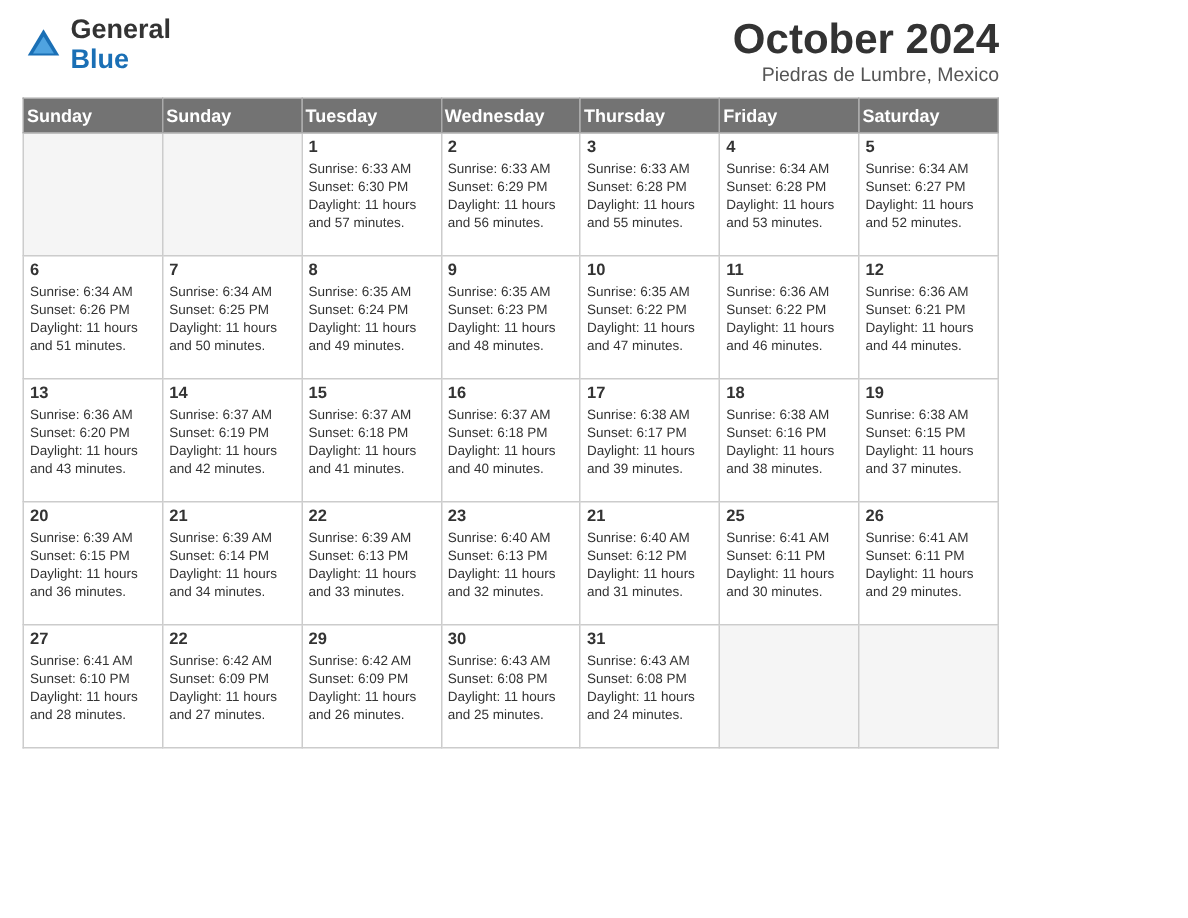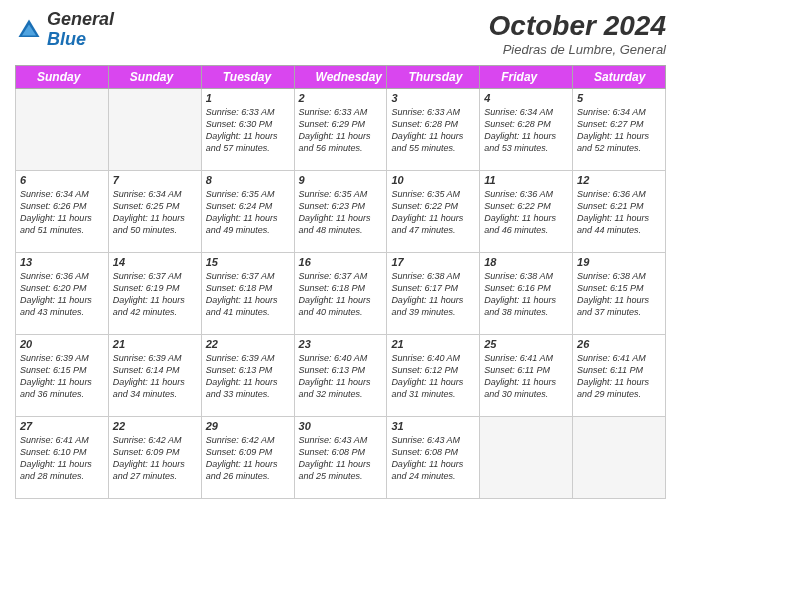--- a/index.html
+++ b/index.html
@@ -7,21 +7,20 @@
       width: 792px;
       height: 612px;
       font-family: Arial, sans-serif;
       background: #fff;
       overflow: hidden;
     }
     .page {
       width: 681px;
       height: 612px;
       padding: 10px 15px 10px 15px;
-      font-style: italic;
     }
     .header {
       display: flex;
       justify-content: space-between;
       align-items: flex-start;
       margin-bottom: 8px;
     }
     .logo {
       display: flex;
       align-items: center;
@@ -49,24 +48,24 @@
     .location {
       font-size: 13px;
       color: #555;
     }
     .calendar {
       width: 100%;
       border-collapse: collapse;
       table-layout: fixed;
     }
     .calendar th {
-      background: #d946ef;
+      background: #737373;
       color: #fff;
       text-align: left;
-      padding: 4px 21px;
+      padding: 4px 2px;
       font-size: 12px;
       font-weight: bold;
       border: 1px solid #aaa;
     }
     .calendar td {
       border: 1px solid #ccc;
       vertical-align: top;
       padding: 3px 4px;
       font-size: 9.5px;
       color: #333;
@@ -105,21 +104,21 @@
         <polygon points="20,5 35,30 5,30" fill="#1a6fb5"></polygon>
         <polygon points="20,12 30,28 10,28" fill="#4fa3e0"></polygon>
       </svg>
       <div class="logo-text">
         <span class="logo-general">General</span><br>
         <span class="logo-blue">Blue</span>
       </div>
     </div>
     <div class="title-block">
       <div class="month-title">October 2024</div>
-      <div class="location">Piedras de Lumbre, General</div>
+      <div class="location">Piedras de Lumbre, Mexico</div>
     </div>
   </div>
 
   <table class="calendar">
     <thead>
       <tr>
         <th>Sunday</th>
         <th>Sunday</th>
         <th>Tuesday</th>
         <th>Wednesday</th>

